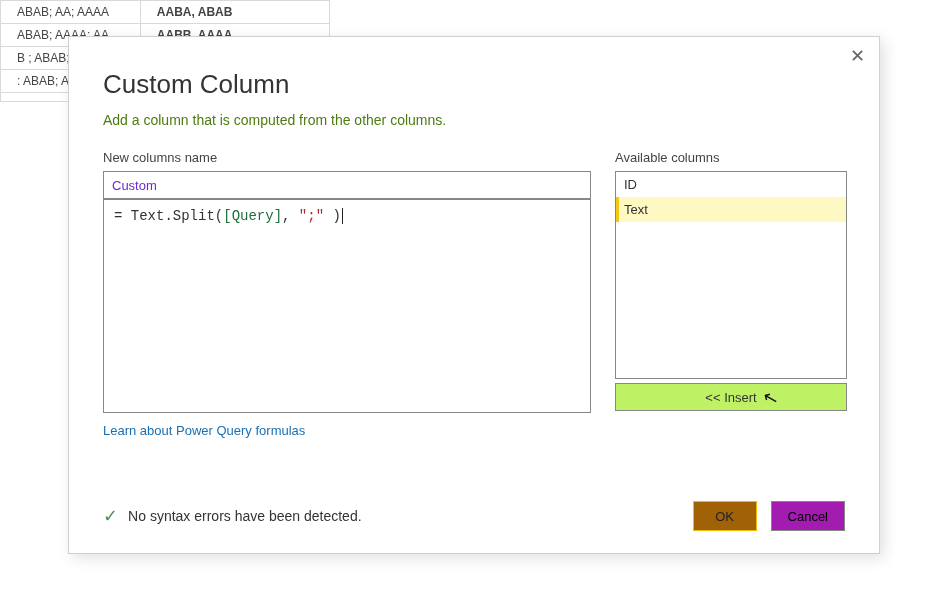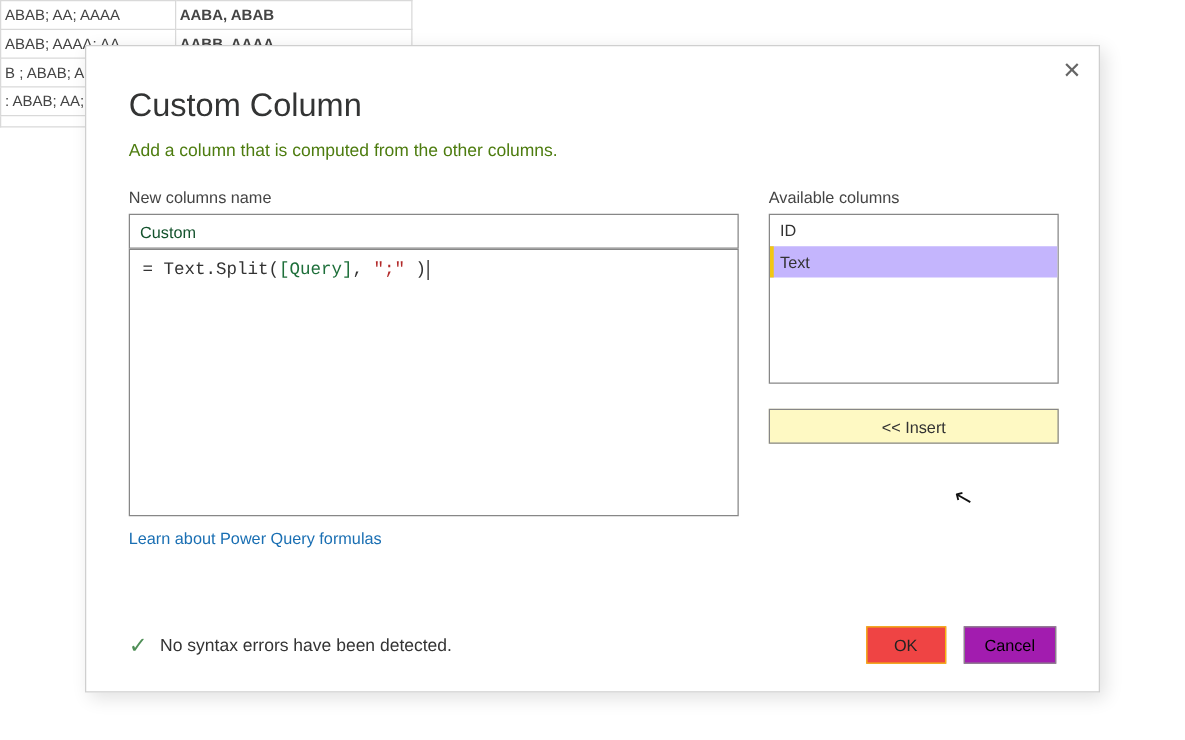--- a/index.html
+++ b/index.html
@@ -18,21 +18,21 @@
     position: absolute;
     left: 0; top: 0;
     width: 330px;
     border-collapse: collapse;
     font-size: 12px;
     color: #444;
     background: #fff;
   }
   .bg-table td {
     border: 1px solid #d9d9d9;
-    padding: 4px 3px;
+    padding: 4px 16px;
     white-space: nowrap;
     overflow: hidden;
   }
   .bg-table .colA { width: 140px; }
   .bg-table .colB { width: 190px; font-weight: bold; }
 
   
   .dialog {
     position: absolute;
     left: 68px; top: 36px;
@@ -77,21 +77,21 @@
     color: #444;
     margin-bottom: 6px;
   }
   .name-input {
     width: 488px;
     height: 28px;
     border: 1px solid #878787;
     padding: 3px 8px;
     font-size: 13px;
     font-family: inherit;
-    color: #14532d;
+    color: #6d28d9;
     outline: none;
   }
   .label-row {
     display: flex;
     align-items: center;
     gap: 6px;
     margin-top: 14px;
     margin-bottom: 6px;
   }
   .info-icon {
@@ -137,40 +137,40 @@
   .learn-link {
     display: inline-block;
     margin-top: 10px;
     color: #1a6fb3;
     font-size: 13px;
     cursor: pointer;
   }
 
   .avail-box {
     border: 1px solid #878787;
-    height: 136px;
-    margin-bottom: 20px;
+    height: 208px;
+    margin-bottom: 4px;
     overflow: auto;
   }
   .avail-item {
     padding: 5px 8px;
     font-size: 13px;
     color: #333;
     cursor: pointer;
   }
   .avail-item.selected {
-    background: #c4b5fd;
+    background: #fef9c3;
     border-left: 3px solid #f2c811;
     padding-left: 5px;
   }
   .insert-btn {
     width: 100%;
     height: 28px;
     border: 1px solid #878787;
-    background: #fef9c3;
+    background: #bef264;
     font-size: 13px;
     color: #333;
     cursor: pointer;
   }
 
   
   .footer {
     margin-top: auto;
     display: flex;
     align-items: center;
@@ -196,21 +196,21 @@
   .btn {
     min-width: 64px;
     height: 30px;
     padding: 0 16px;
     border: 1px solid #878787;
     background: #a21caf;
     font-size: 13px;
     cursor: pointer;
   }
   .btn.primary {
-    background: #ef4444;
+    background: #a16207;
     border-color: #f2b90d;
     color: #222;
   }
 
   .cursor-arrow {
     position: absolute;
     font-size: 18px;
     color: #111;
     pointer-events: none;
     transform: rotate(-15deg);

